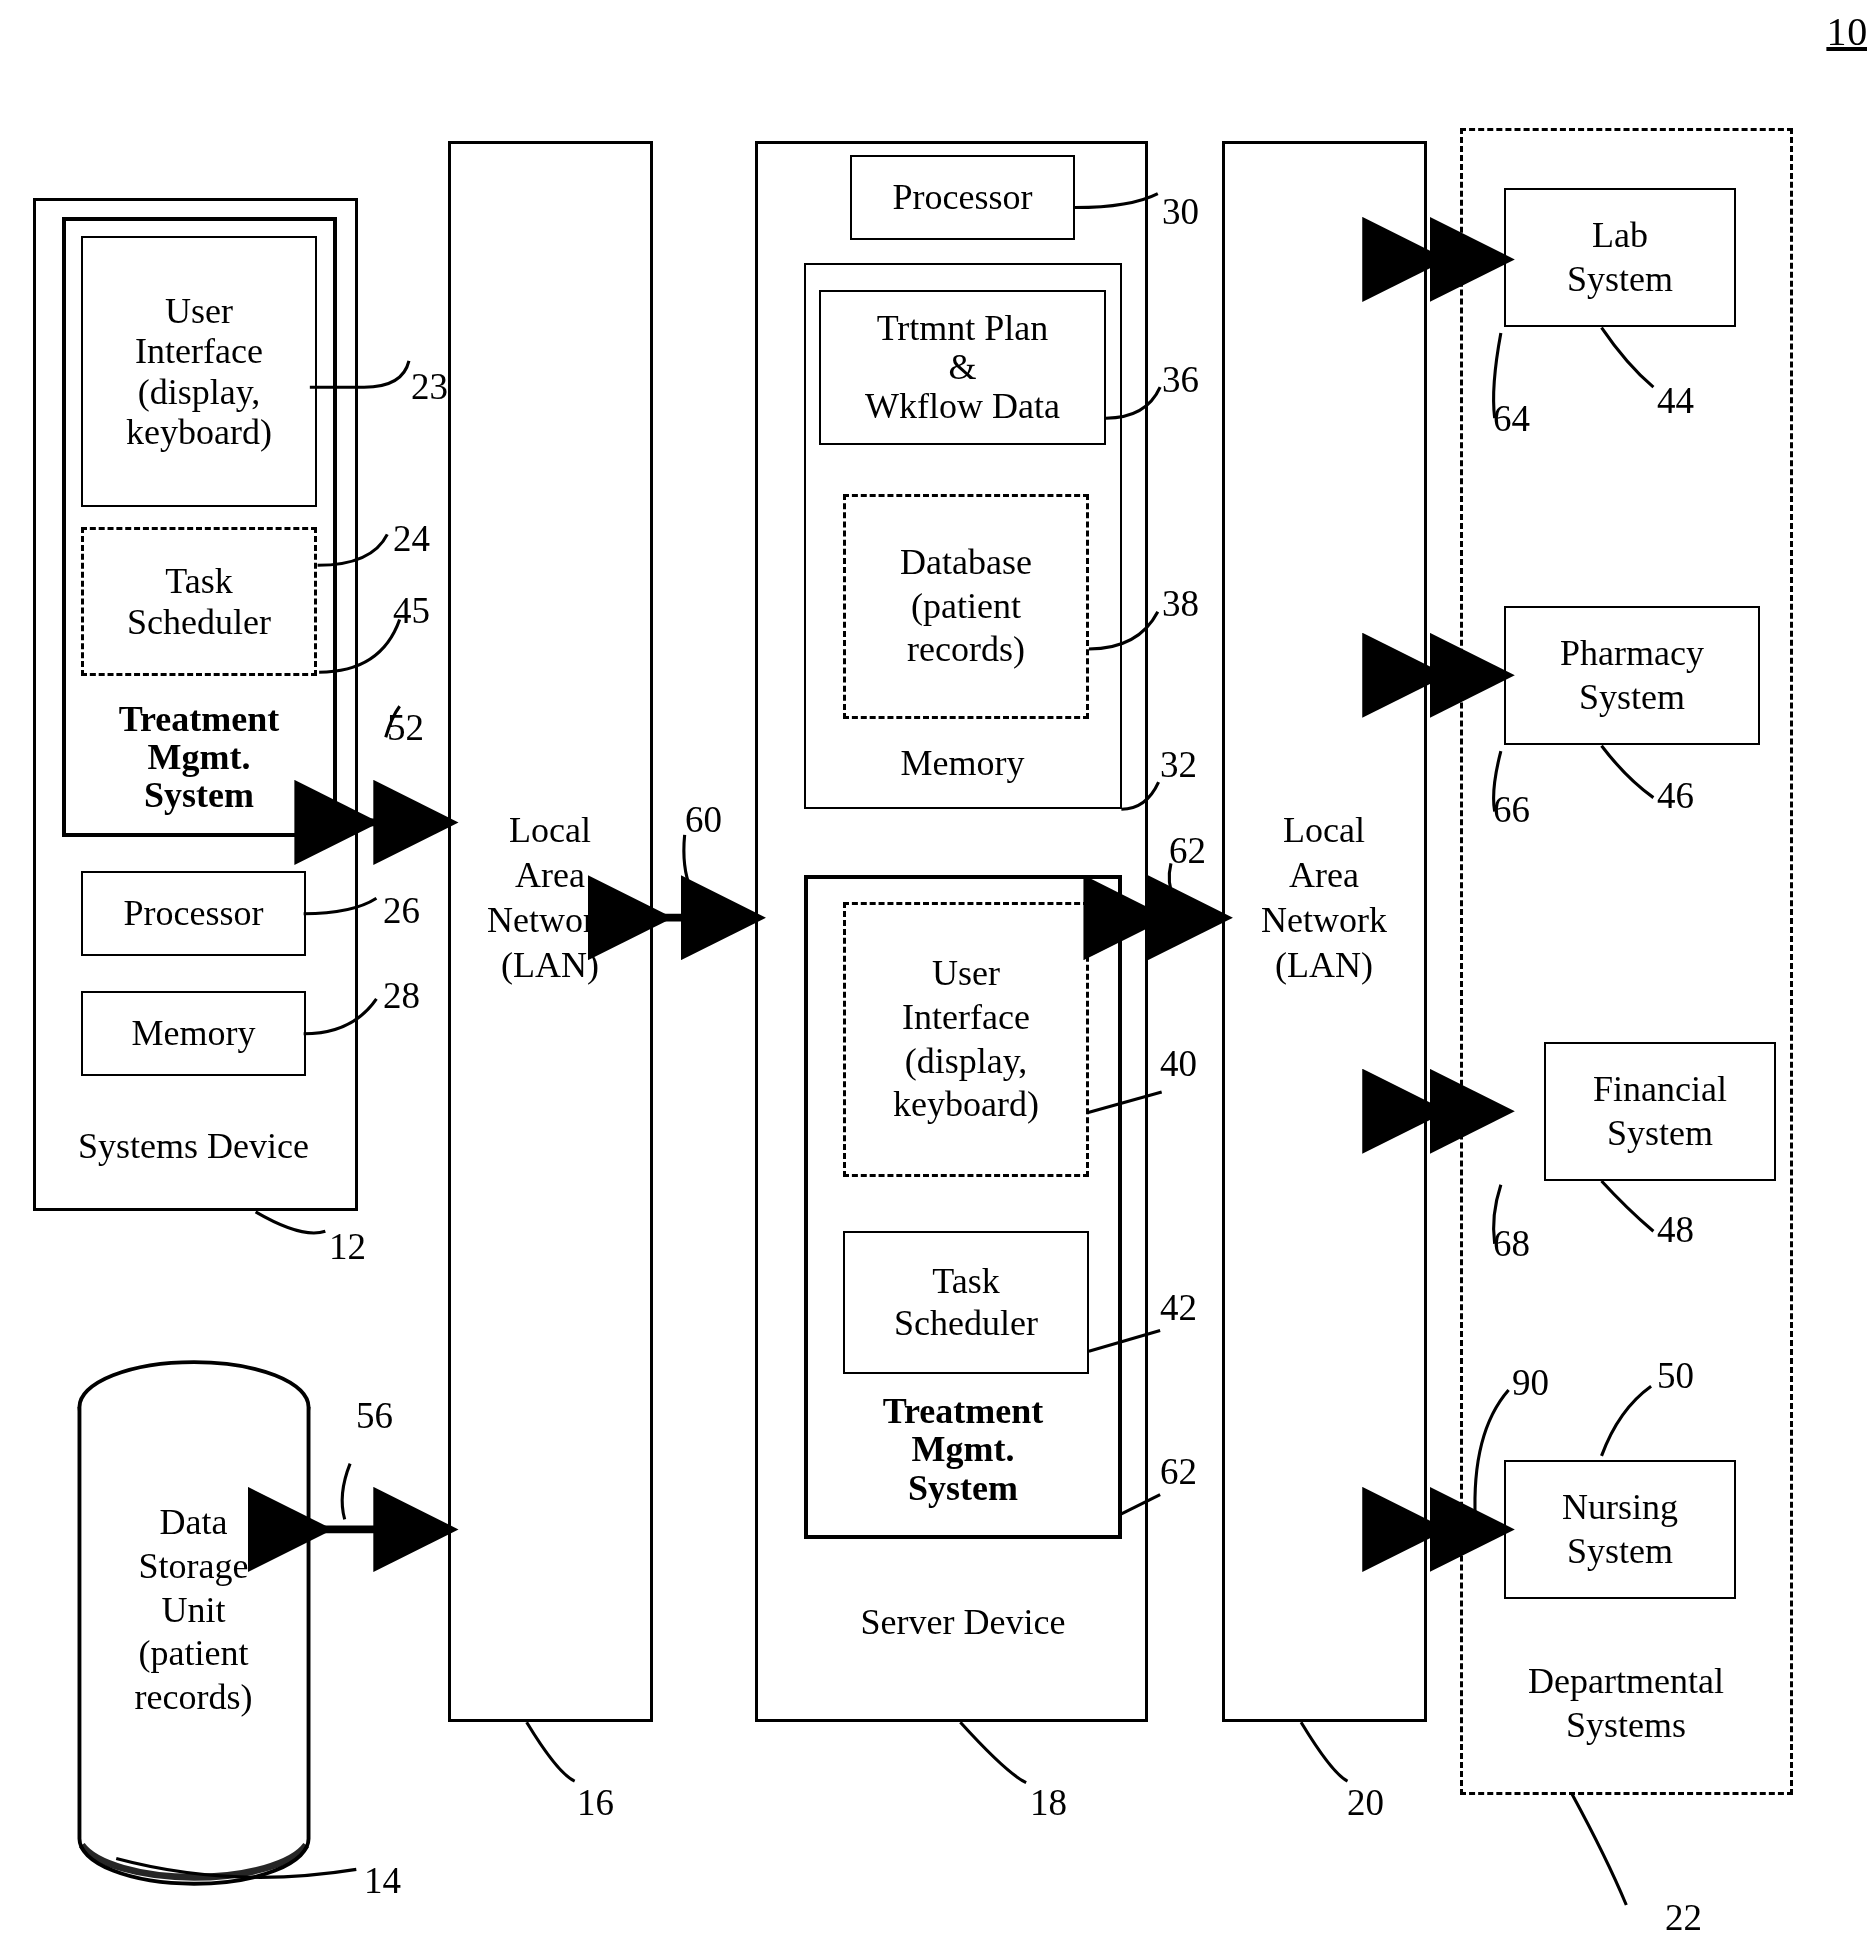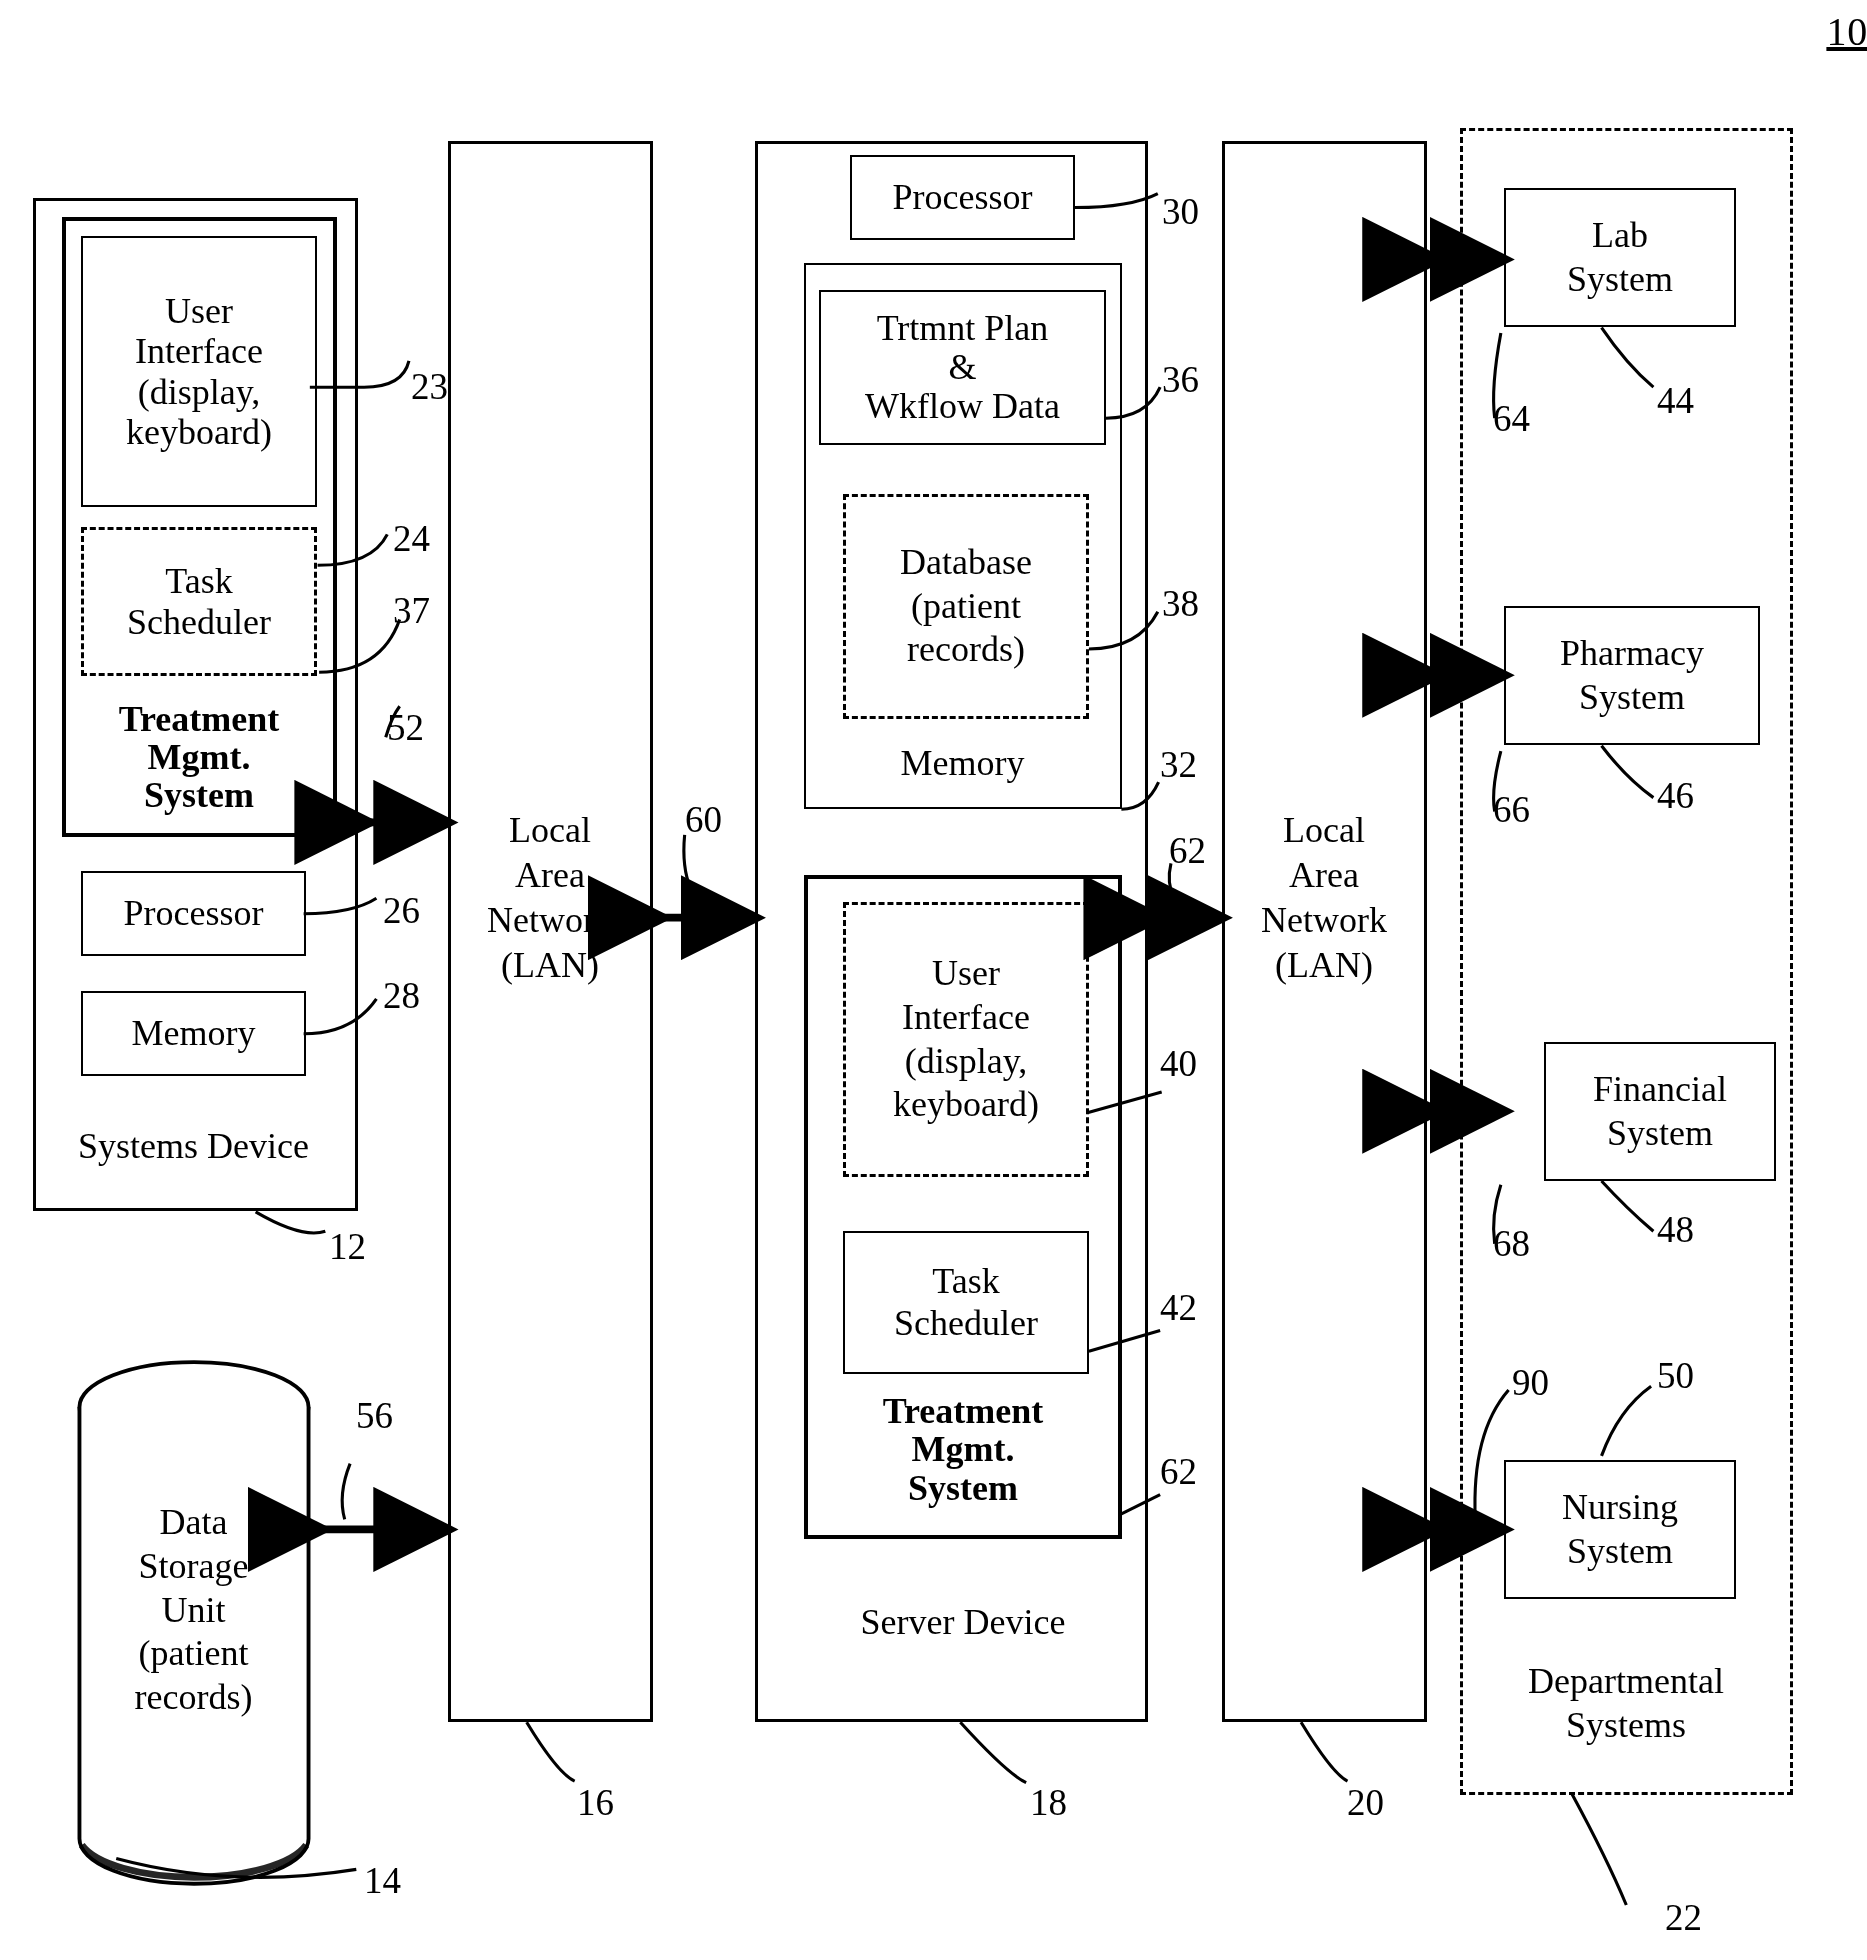--- a/index.html
+++ b/index.html
@@ -52,21 +52,21 @@
 System</div>
 
 <div class="abs box-solid-thin ctr lbl" style="left:81px;top:871px;width:225px;height:85px;">Processor</div>
 
 <div class="abs box-solid-thin ctr lbl" style="left:81px;top:991px;width:225px;height:85px;">Memory</div>
 
 <div class="abs ctr lbl" style="left:81px;top:1092px;width:225px;height:108px;white-space:pre-line;line-height:1.25;"><span>Systems</span>&nbsp;<br><span>Device</span></div>
 
 <div class="abs refnum" style="left:383px;top:365px;margin-left:28px;">23</div>
 <div class="abs refnum" style="left:393px;top:517px;">24</div>
-<div class="abs refnum" style="left:393px;top:589px;">37</div>
+<div class="abs refnum" style="left:393px;top:589px;">45</div>
 <div class="abs refnum" style="left:387px;top:706px;">52</div>
 <div class="abs refnum" style="left:383px;top:889px;">26</div>
 <div class="abs refnum" style="left:383px;top:974px;">28</div>
 <div class="abs refnum" style="left:329px;top:1225px;">12</div>
 
 <div class="abs" style="left:74px;top:1359px;width:240px;height:534px;">
   <svg width="240" height="534" viewBox="0 0 310 690">
     <ellipse cx="155" cy="62" rx="148" ry="58" fill="#fff" stroke="#000" stroke-width="5"></ellipse>
     <path d="M7,62 L7,620 A148,58 0 0 0 303,620 L303,62" fill="#fff" stroke="#000" stroke-width="5"></path>
     <path d="M10,628 A150,56 0 0 0 300,628" fill="none" stroke="#000" stroke-width="9" opacity="0.85"></path>

